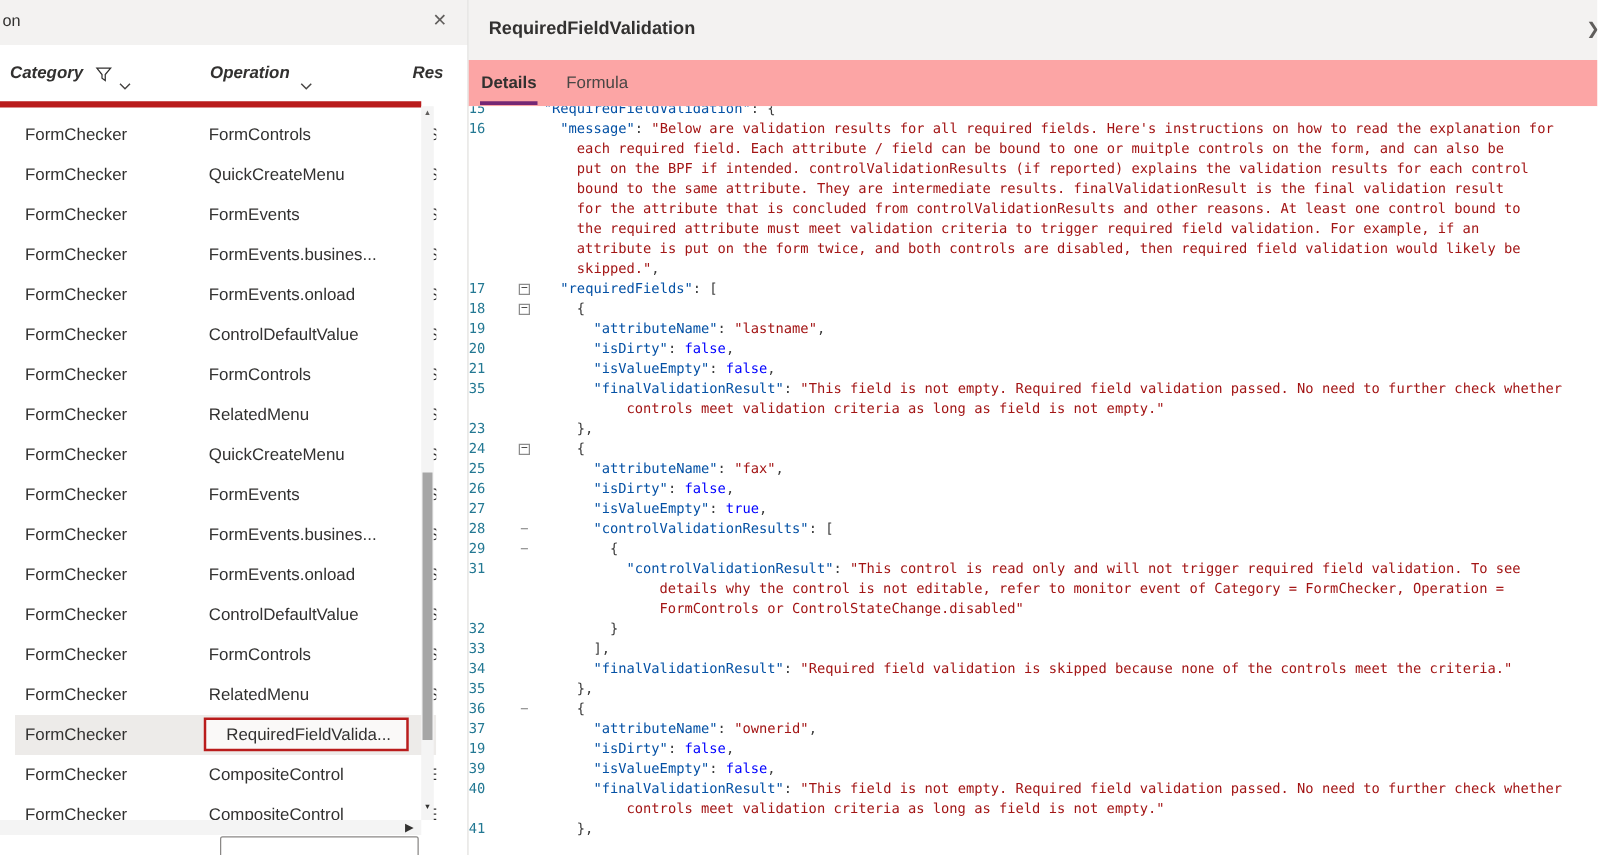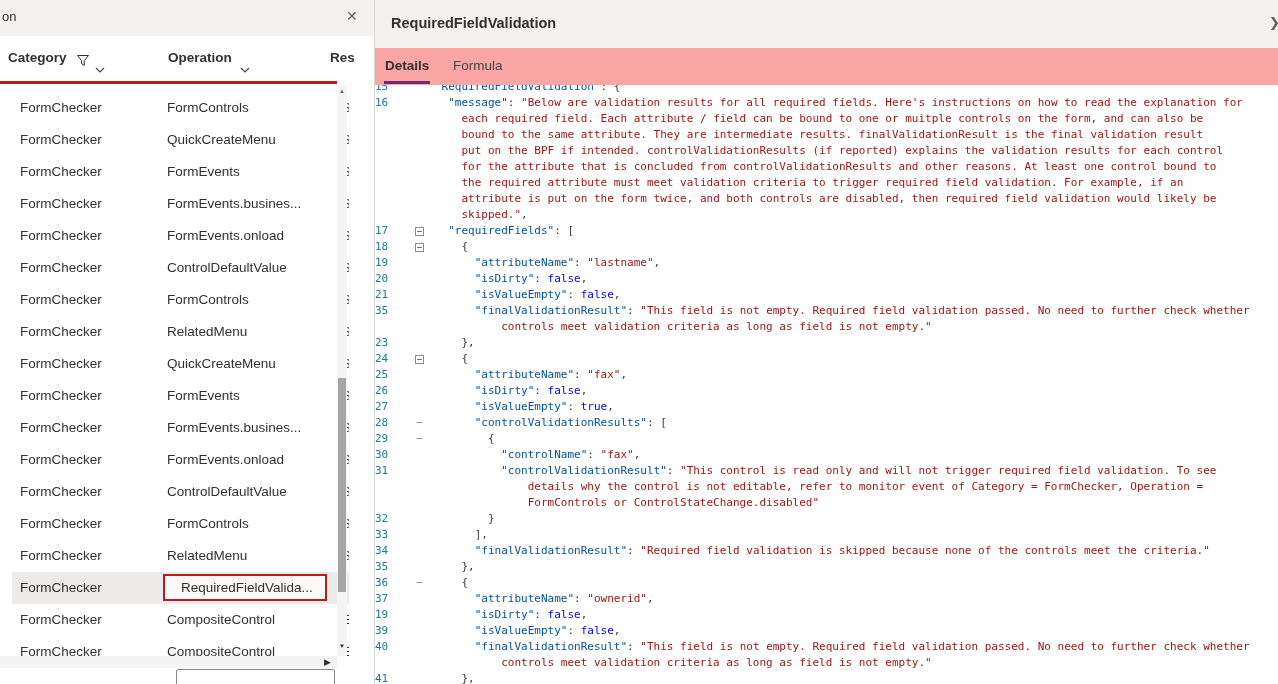--- a/index.html
+++ b/index.html
@@ -6,21 +6,21 @@
   body{width:1278px;height:684px;overflow:hidden;position:relative;
        font-family:"Liberation Sans","DejaVu Sans",sans-serif;color:#323130;}
 
   
   #left-panel{position:absolute;left:0;top:0;width:375px;height:684px;background:#fff;}
   #left-topbar{position:absolute;left:0;top:0;width:374px;height:36px;background:#f3f2f1;}
   #clipped-title{position:absolute;left:2px;top:9px;font-size:13px;color:#323130;}
   #close-btn{position:absolute;left:346px;top:8px;font-size:14px;color:#605e5c;cursor:pointer;}
 
   #table-header{position:absolute;left:0;top:36px;width:337px;height:45px;background:#fff;
-                border-bottom:3px solid #b91c1c;}
+                border-bottom:5px solid #b91c1c;font-style:italic;}
   .hlabel{position:absolute;top:14px;font-size:13.5px;font-weight:600;color:#323130;}
   #col-category{left:8px;}
   #col-operation{left:168px;}
   #col-result{left:330px;}
   .hicon{position:absolute;}
   #funnel-wrap{left:76px;top:17px;}
   #chev1-wrap{left:95px;top:23px;}
   #chev2-wrap{left:240px;top:23px;}
 
   #table-body{position:absolute;left:12px;top:92px;width:337px;height:564px;overflow:hidden;}
@@ -225,41 +225,40 @@
       <span>Details</span>
       <span class="underline"></span>
     </span>
     <span class="tab" id="tab-formula">Formula</span>
   </div>
 
   <div id="editor">
       <div class="cline"><span class="lnum">15</span><span class="fold"></span><span class="code" style="padding-left: 5px;"><span class="tk-k">"RequiredFieldValidation"</span><span class="tk-p">: {</span></span></div>
       <div class="cline"><span class="lnum">16</span><span class="fold"></span><span class="code" style="padding-left: 18.24px;"><span class="tk-k">"message"</span><span class="tk-p">: </span><span class="tk-s">"Below are validation results for all required fields. Here's instructions on how to read the explanation for</span></span></div>
       <div class="cline"><span class="lnum"></span><span class="fold"></span><span class="code" style="padding-left: 31.48px;"><span class="tk-s">each required field. Each attribute / field can be bound to one or muitple controls on the form, and can also be</span></span></div>
+      <div class="cline"><span class="lnum"></span><span class="fold"></span><span class="code" style="padding-left: 31.48px;"><span class="tk-s">put on the BPF if intended. controlValidationResults (if reported) explains the validation results for each control</span></span></div>
       <div class="cline"><span class="lnum"></span><span class="fold"></span><span class="code" style="padding-left: 31.48px;"><span class="tk-s">bound to the same attribute. They are intermediate results. finalValidationResult is the final validation result</span></span></div>
-      <div class="cline"><span class="lnum"></span><span class="fold"></span><span class="code" style="padding-left: 31.48px;"><span class="tk-s">put on the BPF if intended. controlValidationResults (if reported) explains the validation results for each control</span></span></div>
       <div class="cline"><span class="lnum"></span><span class="fold"></span><span class="code" style="padding-left: 31.48px;"><span class="tk-s">for the attribute that is concluded from controlValidationResults and other reasons. At least one control bound to</span></span></div>
       <div class="cline"><span class="lnum"></span><span class="fold"></span><span class="code" style="padding-left: 31.48px;"><span class="tk-s">the required attribute must meet validation criteria to trigger required field validation. For example, if an</span></span></div>
       <div class="cline"><span class="lnum"></span><span class="fold"></span><span class="code" style="padding-left: 31.48px;"><span class="tk-s">attribute is put on the form twice, and both controls are disabled, then required field validation would likely be</span></span></div>
       <div class="cline"><span class="lnum"></span><span class="fold"></span><span class="code" style="padding-left: 31.48px;"><span class="tk-s">skipped."</span><span class="tk-p">,</span></span></div>
       <div class="cline"><span class="lnum">17</span><span class="fold"><span class="box">−</span></span><span class="code" style="padding-left: 18.24px;"><span class="tk-k">"requiredFields"</span><span class="tk-p">: [</span></span></div>
       <div class="cline"><span class="lnum">18</span><span class="fold"><span class="box">−</span></span><span class="code" style="padding-left: 31.48px;"><span class="tk-p">{</span></span></div>
       <div class="cline"><span class="lnum">19</span><span class="fold"></span><span class="code" style="padding-left: 44.72px;"><span class="tk-k">"attributeName"</span><span class="tk-p">: </span><span class="tk-s">"lastname"</span><span class="tk-p">,</span></span></div>
       <div class="cline"><span class="lnum">20</span><span class="fold"></span><span class="code" style="padding-left: 44.72px;"><span class="tk-k">"isDirty"</span><span class="tk-p">: </span><span class="tk-b">false</span><span class="tk-p">,</span></span></div>
       <div class="cline"><span class="lnum">21</span><span class="fold"></span><span class="code" style="padding-left: 44.72px;"><span class="tk-k">"isValueEmpty"</span><span class="tk-p">: </span><span class="tk-b">false</span><span class="tk-p">,</span></span></div>
       <div class="cline"><span class="lnum">35</span><span class="fold"></span><span class="code" style="padding-left: 44.72px;"><span class="tk-k">"finalValidationResult"</span><span class="tk-p">: </span><span class="tk-s">"This field is not empty. Required field validation passed. No need to further check whether</span></span></div>
       <div class="cline"><span class="lnum"></span><span class="fold"></span><span class="code" style="padding-left: 71.2px;"><span class="tk-s">controls meet validation criteria as long as field is not empty."</span></span></div>
       <div class="cline"><span class="lnum">23</span><span class="fold"></span><span class="code" style="padding-left: 31.48px;"><span class="tk-p">},</span></span></div>
       <div class="cline"><span class="lnum">24</span><span class="fold"><span class="box">−</span></span><span class="code" style="padding-left: 31.48px;"><span class="tk-p">{</span></span></div>
       <div class="cline"><span class="lnum">25</span><span class="fold"></span><span class="code" style="padding-left: 44.72px;"><span class="tk-k">"attributeName"</span><span class="tk-p">: </span><span class="tk-s">"fax"</span><span class="tk-p">,</span></span></div>
       <div class="cline"><span class="lnum">26</span><span class="fold"></span><span class="code" style="padding-left: 44.72px;"><span class="tk-k">"isDirty"</span><span class="tk-p">: </span><span class="tk-b">false</span><span class="tk-p">,</span></span></div>
       <div class="cline"><span class="lnum">27</span><span class="fold"></span><span class="code" style="padding-left: 44.72px;"><span class="tk-k">"isValueEmpty"</span><span class="tk-p">: </span><span class="tk-b">true</span><span class="tk-p">,</span></span></div>
       <div class="cline"><span class="lnum">28</span><span class="fold dash">−</span><span class="code" style="padding-left: 44.72px;"><span class="tk-k">"controlValidationResults"</span><span class="tk-p">: [</span></span></div>
       <div class="cline"><span class="lnum">29</span><span class="fold dash">−</span><span class="code" style="padding-left: 57.96px;"><span class="tk-p">{</span></span></div>
-      <div class="cline"><span class="lnum">30</span><span class="fold"></span><span class="code" style="padding-left: 71.2px;"><span class="tk-k">"controlName"</span><span class="tk-p">: </span><span class="tk-s">"fax"</span><span class="tk-p">,</span></span></div>
       <div class="cline"><span class="lnum">31</span><span class="fold"></span><span class="code" style="padding-left: 71.2px;"><span class="tk-k">"controlValidationResult"</span><span class="tk-p">: </span><span class="tk-s">"This control is read only and will not trigger required field validation. To see</span></span></div>
       <div class="cline"><span class="lnum"></span><span class="fold"></span><span class="code" style="padding-left: 97.68px;"><span class="tk-s">details why the control is not editable, refer to monitor event of Category = FormChecker, Operation =</span></span></div>
       <div class="cline"><span class="lnum"></span><span class="fold"></span><span class="code" style="padding-left: 97.68px;"><span class="tk-s">FormControls or ControlStateChange.disabled"</span></span></div>
       <div class="cline"><span class="lnum">32</span><span class="fold"></span><span class="code" style="padding-left: 57.96px;"><span class="tk-p">}</span></span></div>
       <div class="cline"><span class="lnum">33</span><span class="fold"></span><span class="code" style="padding-left: 44.72px;"><span class="tk-p">],</span></span></div>
       <div class="cline"><span class="lnum">34</span><span class="fold"></span><span class="code" style="padding-left: 44.72px;"><span class="tk-k">"finalValidationResult"</span><span class="tk-p">: </span><span class="tk-s">"Required field validation is skipped because none of the controls meet the criteria."</span></span></div>
       <div class="cline"><span class="lnum">35</span><span class="fold"></span><span class="code" style="padding-left: 31.48px;"><span class="tk-p">},</span></span></div>
       <div class="cline"><span class="lnum">36</span><span class="fold dash">−</span><span class="code" style="padding-left: 31.48px;"><span class="tk-p">{</span></span></div>
       <div class="cline"><span class="lnum">37</span><span class="fold"></span><span class="code" style="padding-left: 44.72px;"><span class="tk-k">"attributeName"</span><span class="tk-p">: </span><span class="tk-s">"ownerid"</span><span class="tk-p">,</span></span></div>
       <div class="cline"><span class="lnum">19</span><span class="fold"></span><span class="code" style="padding-left: 44.72px;"><span class="tk-k">"isDirty"</span><span class="tk-p">: </span><span class="tk-b">false</span><span class="tk-p">,</span></span></div>

